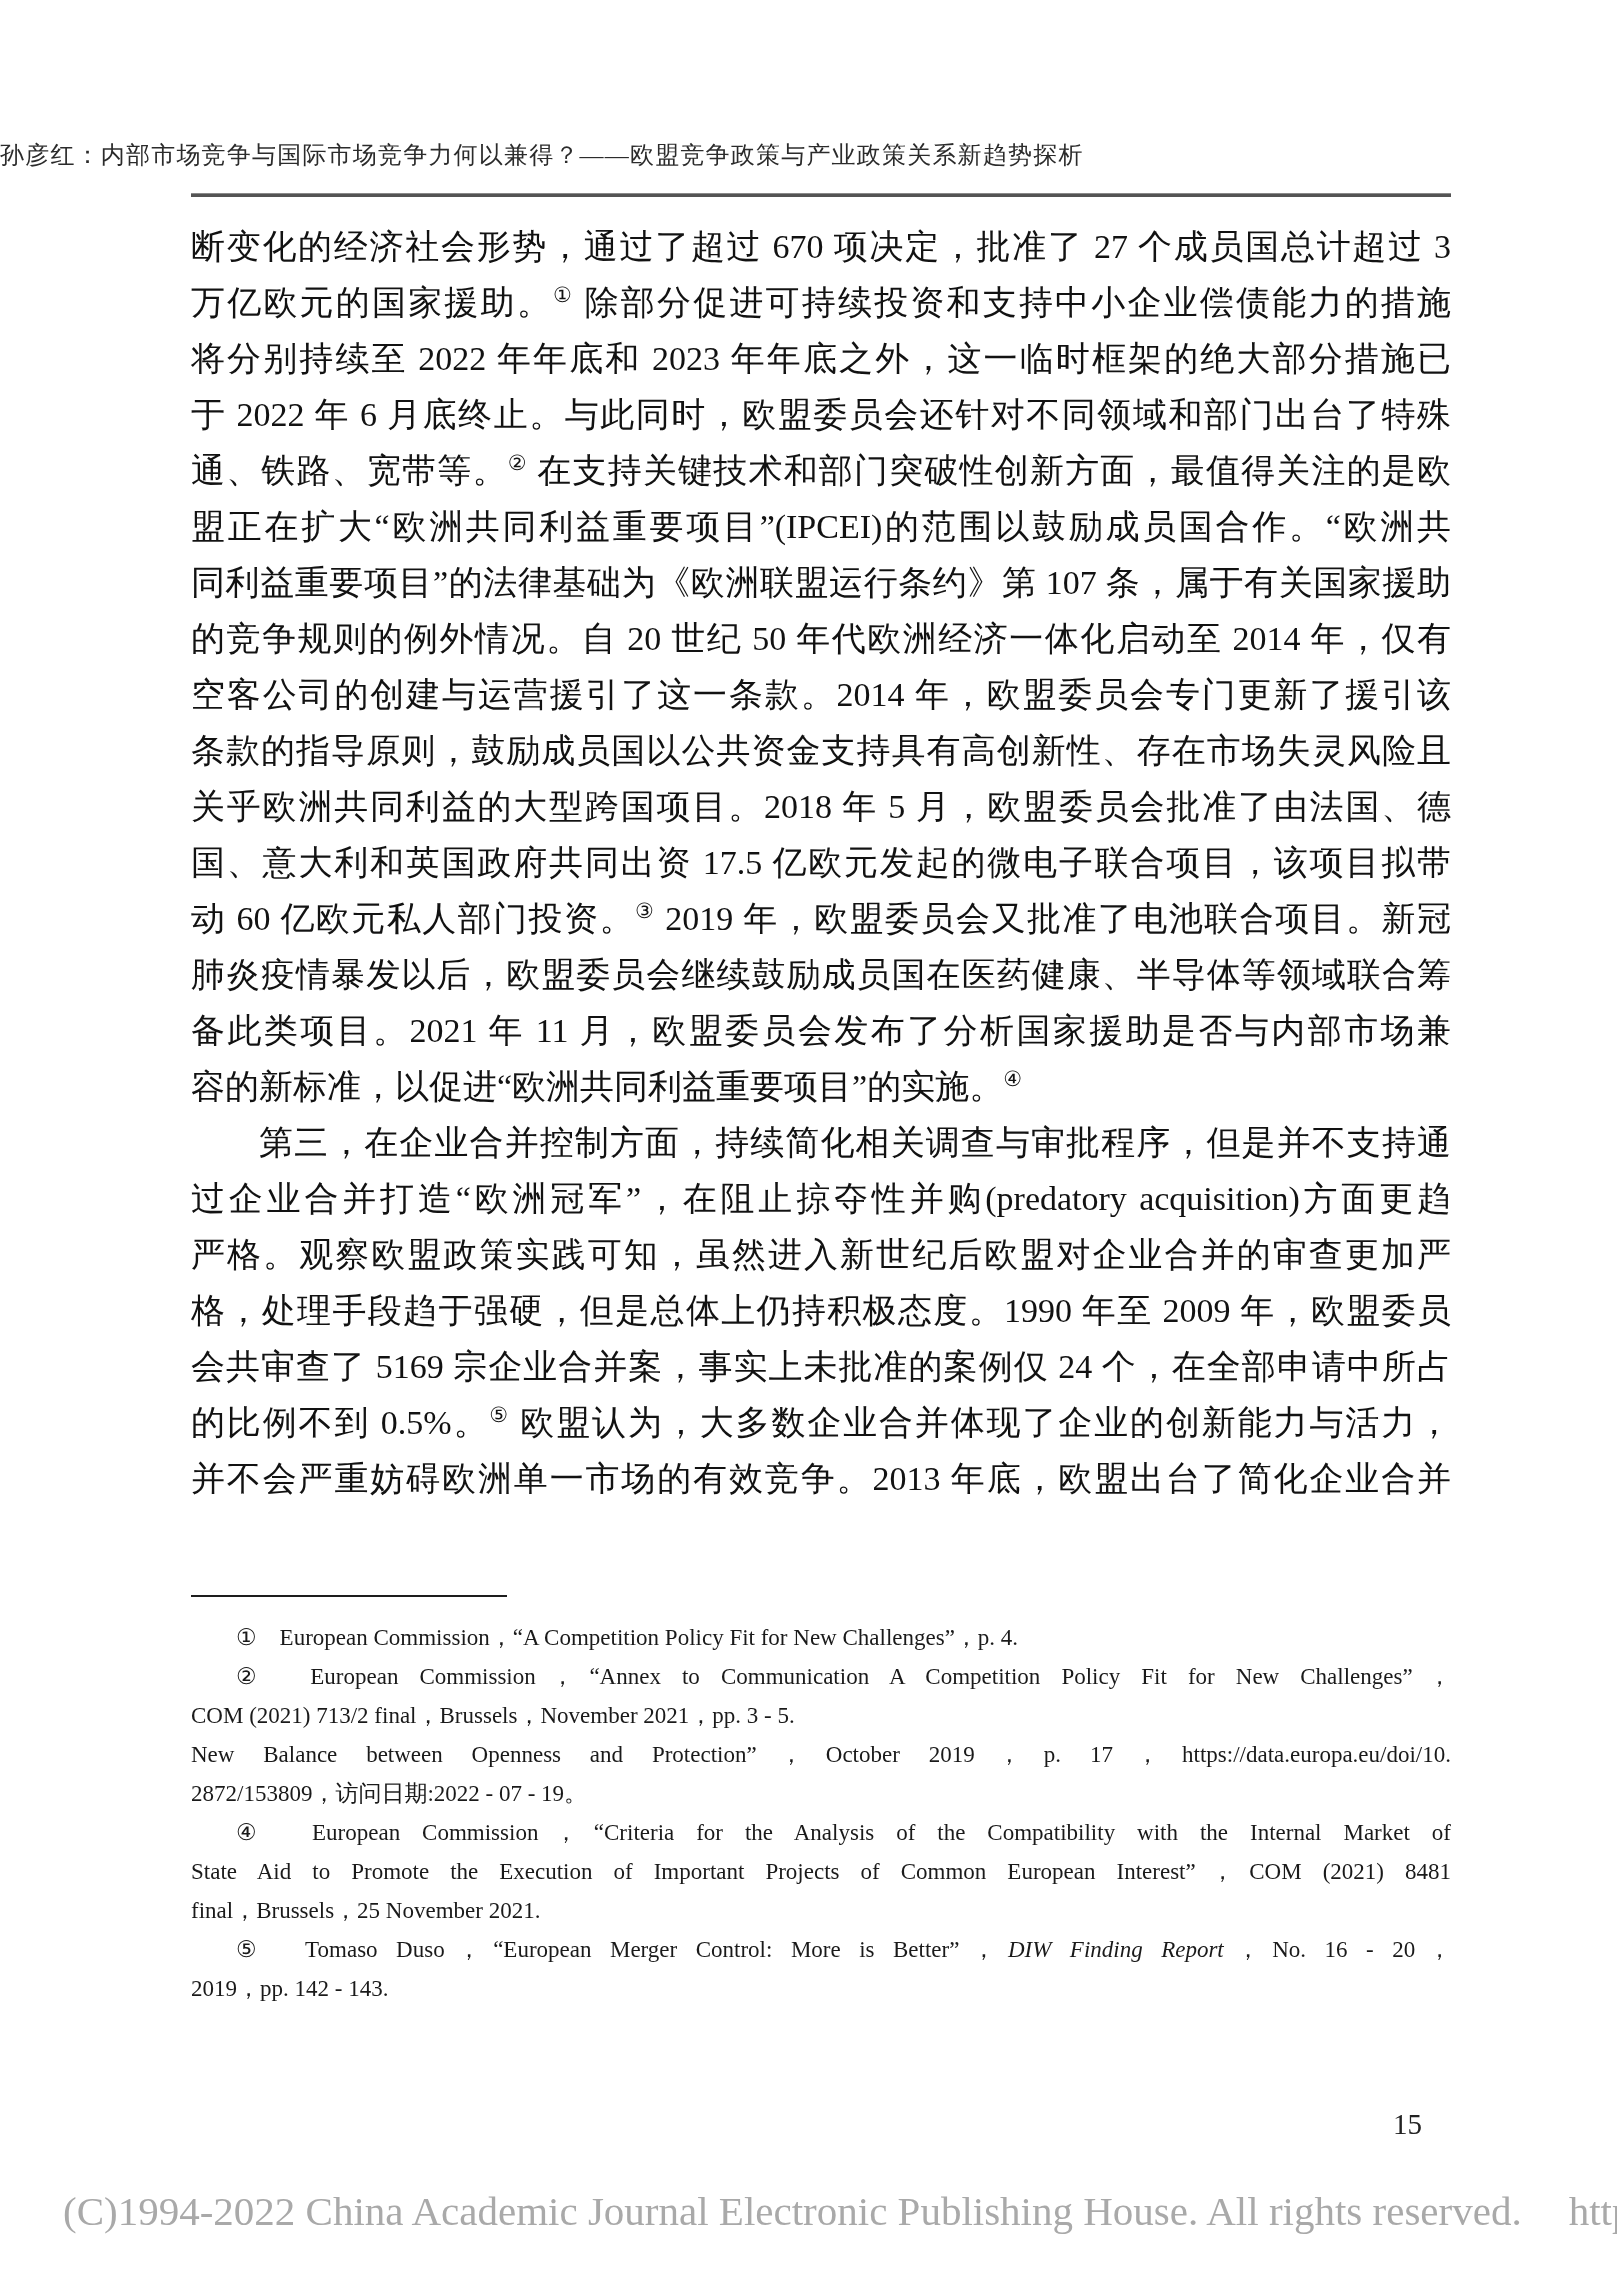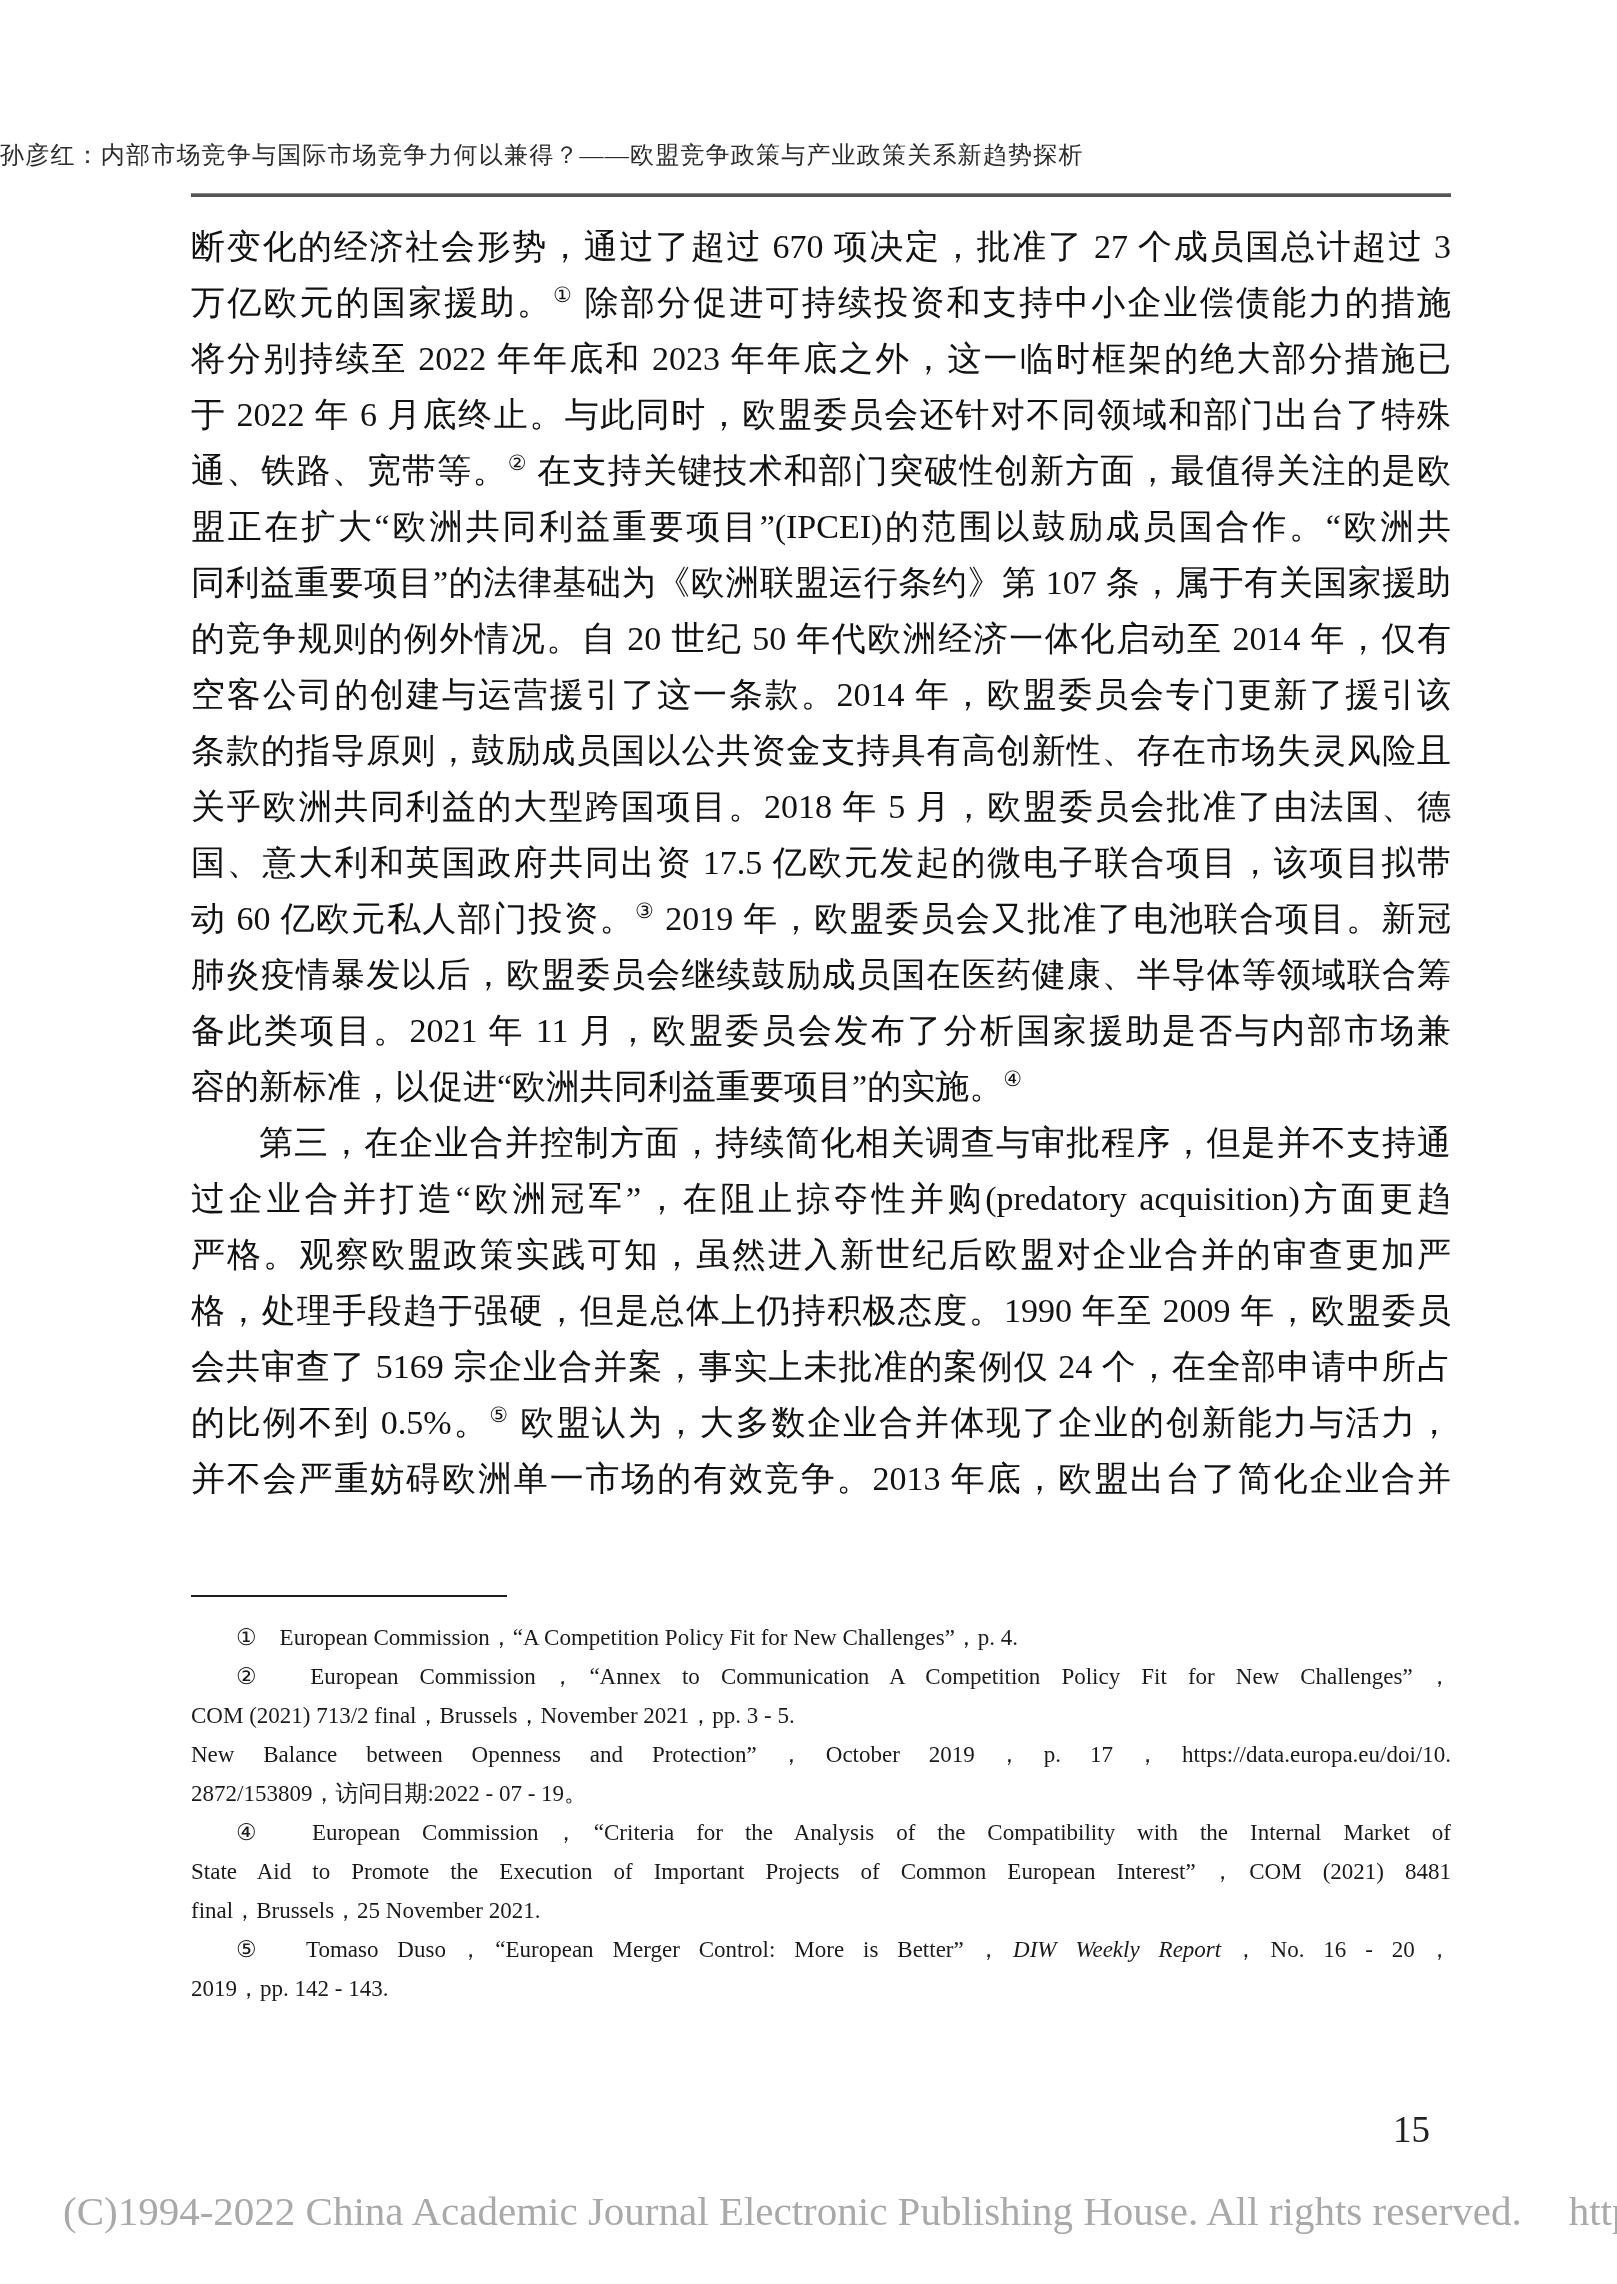--- a/index.html
+++ b/index.html
@@ -77,21 +77,21 @@
   .fn-block .tline {
     height: 39px;
     line-height: 39px;
     overflow: hidden;
   }
   .fn-block .indent { text-indent: 45px; }
   .page-number {
     position: absolute;
     top: 2108px;
     left: 1393px;
-    font-size: 37px;
+    font-size: 29px;
     color: #222222;
   }
   .watermark {
     position: absolute;
     top: 2187px;
     left: 63px;
     width: 1555px;
     font-size: 41px;
     color: #a9a9a9;
     white-space: nowrap;
@@ -136,21 +136,21 @@
 
 <div class="fn-block" id="fn-block">
     <div class="tline indent"><span>①　European Commission，“A Competition Policy Fit for New Challenges”，p. 4.</span></div>
     <div class="tline just indent"><span>②　European Commission，“Annex to Communication A Competition Policy Fit for New Challenges”，</span></div>
     <div class="tline"><span>COM (2021) 713/2 final，Brussels，November 2021，pp. 3 - 5.</span></div>
     <div class="tline just"><span>New Balance between Openness and Protection”，October 2019，p. 17，https://data.europa.eu/doi/10.</span></div>
     <div class="tline"><span>2872/153809，访问日期:2022 - 07 - 19。</span></div>
     <div class="tline just indent"><span>④　European Commission，“Criteria for the Analysis of the Compatibility with the Internal Market of</span></div>
     <div class="tline just"><span>State Aid to Promote the Execution of Important Projects of Common European Interest”，COM (2021) 8481</span></div>
     <div class="tline"><span>final，Brussels，25 November 2021.</span></div>
-    <div class="tline just indent"><span>⑤　Tomaso Duso，“European Merger Control: More is Better”，</span><span class="ital">DIW Weekly Report</span><span>，No. 16 - 20，</span></div>
+    <div class="tline just indent"><span>⑤　Tomaso Duso，“European Merger Control: More is Better”，</span><span class="ital">DIW Finding Report</span><span>，No. 16 - 20，</span></div>
     <div class="tline"><span>2019，pp. 142 - 143.</span></div>
   </div>
 
 <div class="page-number">15</div>
 
 <div class="watermark">
   <span class="wm-text">(C)1994-2022 China Academic Journal Electronic Publishing House. All rights reserved.</span><span class="wm-url">http://www.cnki.</span>
 </div>
 
 

